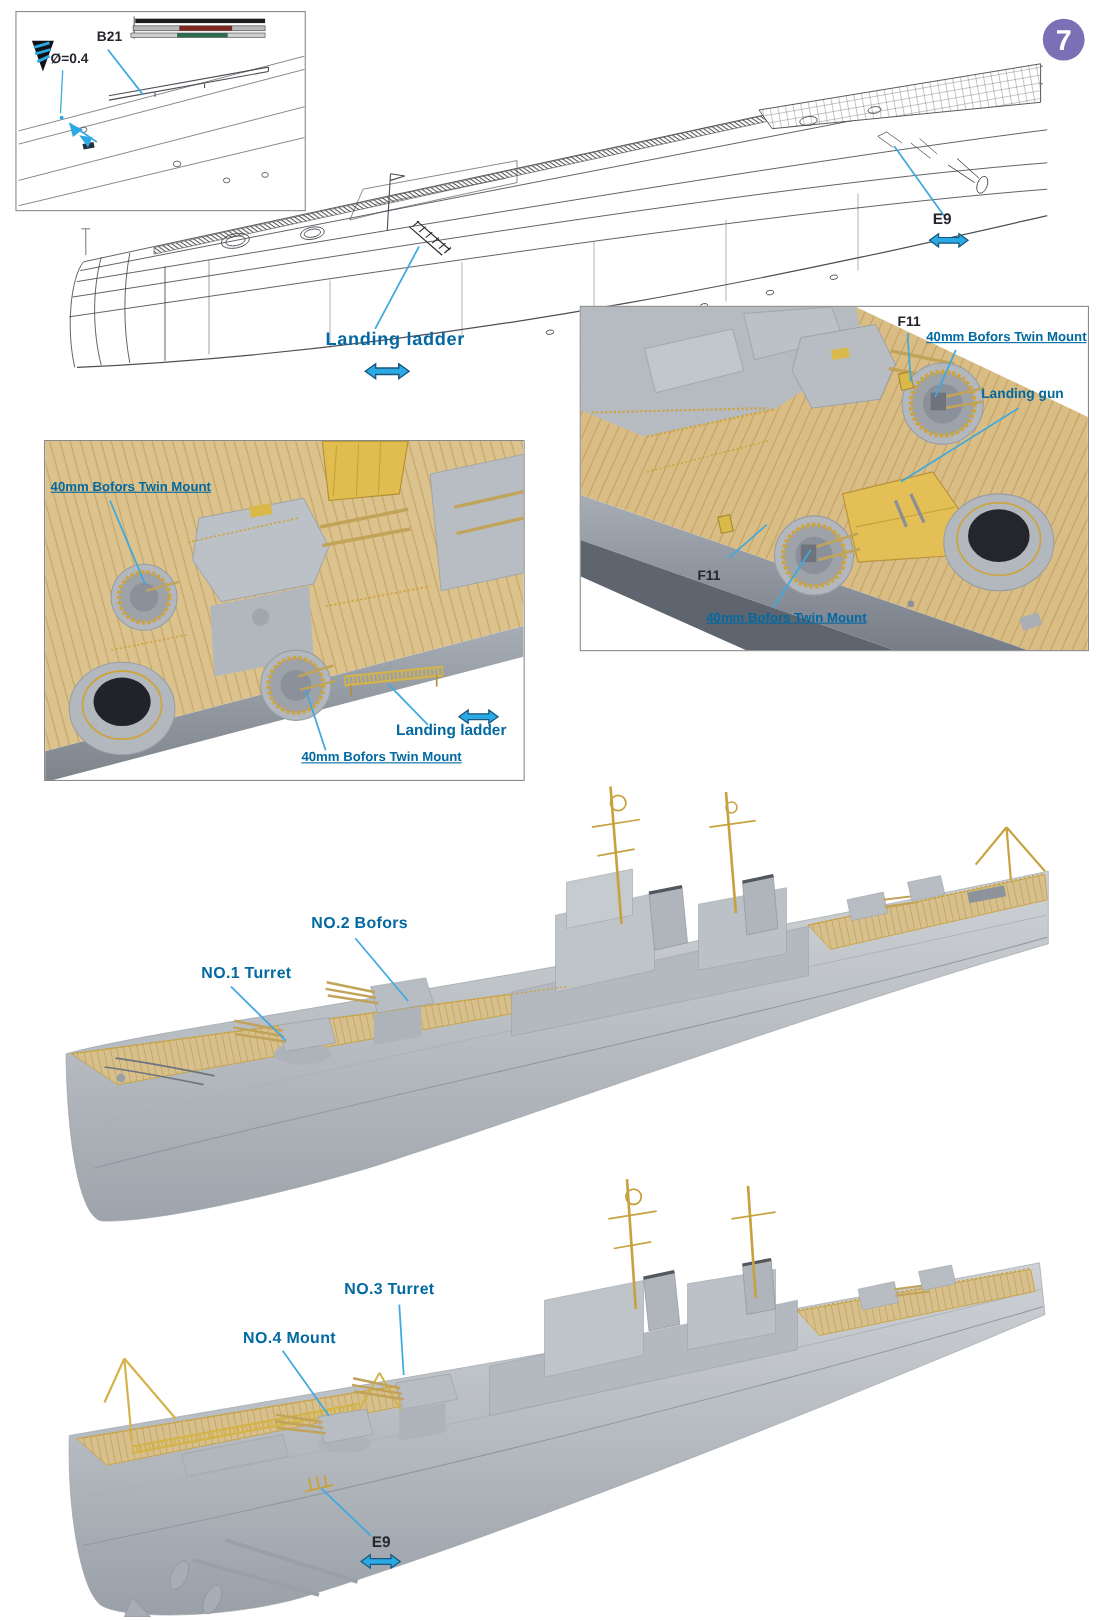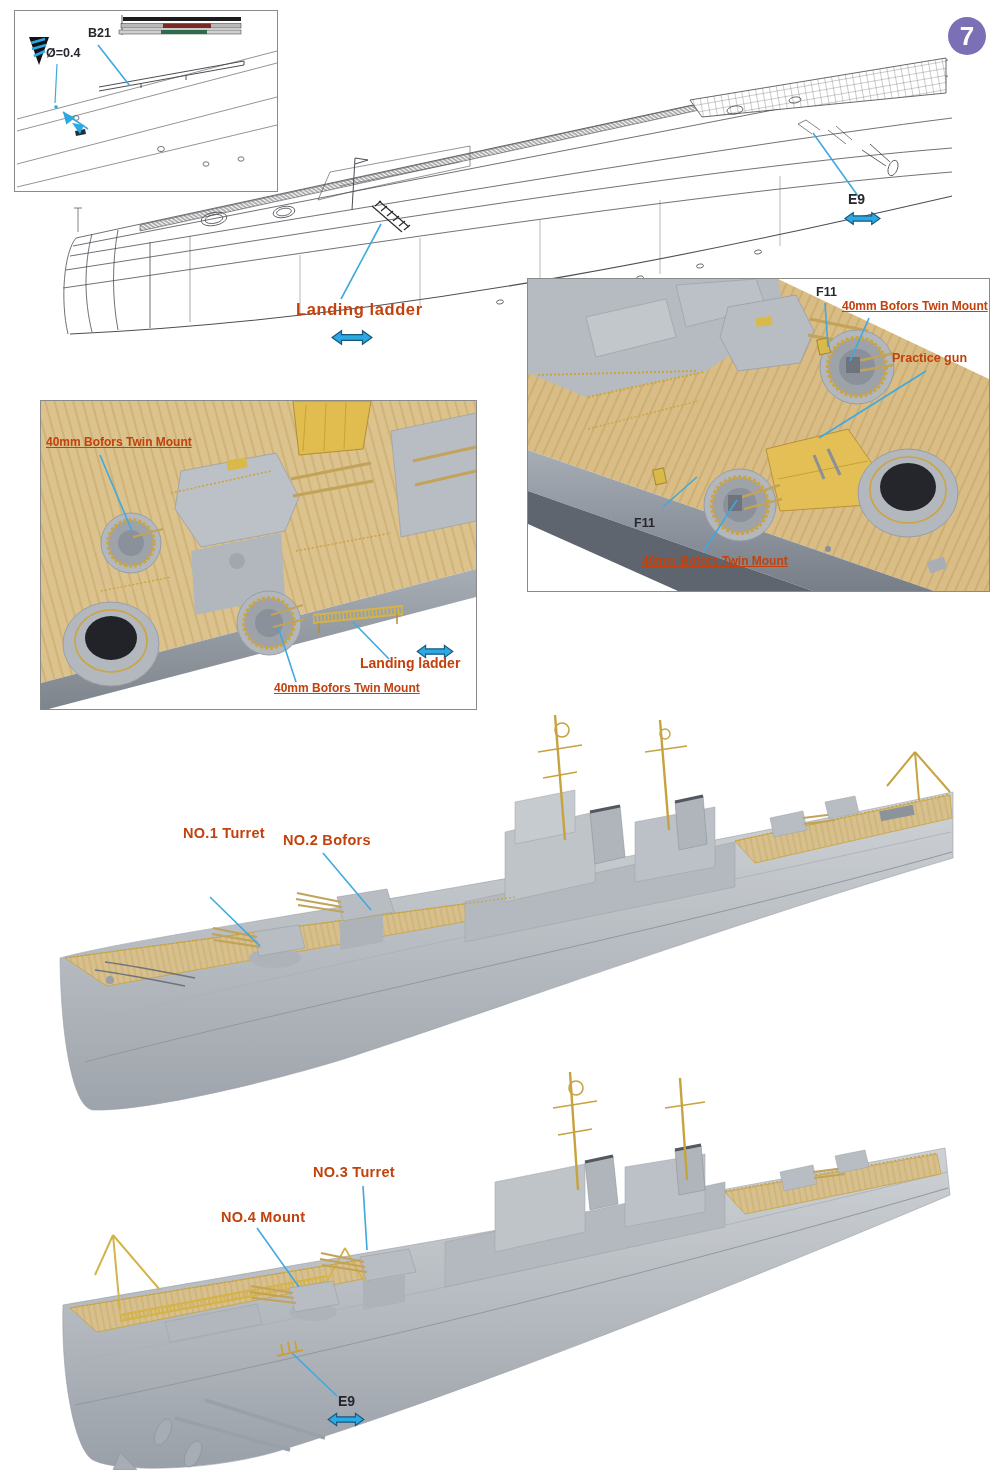--- a/index.html
+++ b/index.html
@@ -1,20 +1,20 @@
 <!DOCTYPE html>
 <html><head>
 <meta charset="utf-8">
 <style>
   html,body{margin:0;padding:0;background:#ffffff;}
   #page{position:relative;width:1000px;height:1473px;background:#ffffff;overflow:hidden;
         font-family:"Liberation Sans",sans-serif;border-radius:17px;}
   .abs{position:absolute;}
   .lbl{position:absolute;white-space:nowrap;line-height:1.05;}
-  .lbl-orange{color:#c2410c;font-weight:bold;}
+  .lbl-orange{color:#0369a1;font-weight:bold;}
   .lbl-black{color:#26262e;font-weight:bold;}
   .s12{font-size:12px;text-decoration:underline;}
   .s13{font-size:12.5px;}
   .s14{font-size:14px;}
   .s15{font-size:14.5px;letter-spacing:.3px;}
   .s17{font-size:16.5px;letter-spacing:.6px;}
   .inset-box{position:absolute;border:1px solid #8a8a8a;background:#ffffff;box-sizing:border-box;}
   .badge{position:absolute;width:38px;height:38px;border-radius:50%;background:#7b70b6;
          color:#ffffff;font-weight:bold;font-size:26px;display:flex;align-items:center;justify-content:center;}
   svg{display:block;}
@@ -434,26 +434,26 @@
 
   <div class="lbl lbl-orange s17" style="left:296px;top:301px;">Landing ladder</div>
   <div class="lbl lbl-black s14" style="left:848px;top:192px;">E9</div>
 
   <div class="lbl lbl-orange s12" style="left:46px;top:436px;">40mm Bofors Twin Mount</div>
   <div class="lbl lbl-orange s14" style="left:360px;top:656px;">Landing ladder</div>
   <div class="lbl lbl-orange s12" style="left:274px;top:682px;">40mm Bofors Twin Mount</div>
 
   <div class="lbl lbl-black s13" style="left:816px;top:286px;">F11</div>
   <div class="lbl lbl-orange s12" style="left:842px;top:300px;">40mm Bofors Twin Mount</div>
-  <div class="lbl lbl-orange s13" style="left:892px;top:352px;">Practice gun</div>
+  <div class="lbl lbl-orange s13" style="left:892px;top:352px;">Landing gun</div>
   <div class="lbl lbl-black s13" style="left:634px;top:517px;">F11</div>
   <div class="lbl lbl-orange s12" style="left:642px;top:555px;">40mm Bofors Twin Mount</div>
 
   <div class="lbl lbl-orange s15" style="left:283px;top:833px;">NO.2 Bofors</div>
-  <div class="lbl lbl-orange s15" style="left:183px;top:826px;">NO.1 Turret</div>
+  <div class="lbl lbl-orange s15" style="left:183px;top:878px;">NO.1 Turret</div>
 
   <div class="lbl lbl-orange s15" style="left:313px;top:1165px;">NO.3 Turret</div>
   <div class="lbl lbl-orange s15" style="left:221px;top:1210px;">NO.4 Mount</div>
   <div class="lbl lbl-black s14" style="left:338px;top:1394px;">E9</div>
 
   <div class="badge" style="left:948px;top:17px;">
     <span>7</span>
   </div>
 
 </div>

